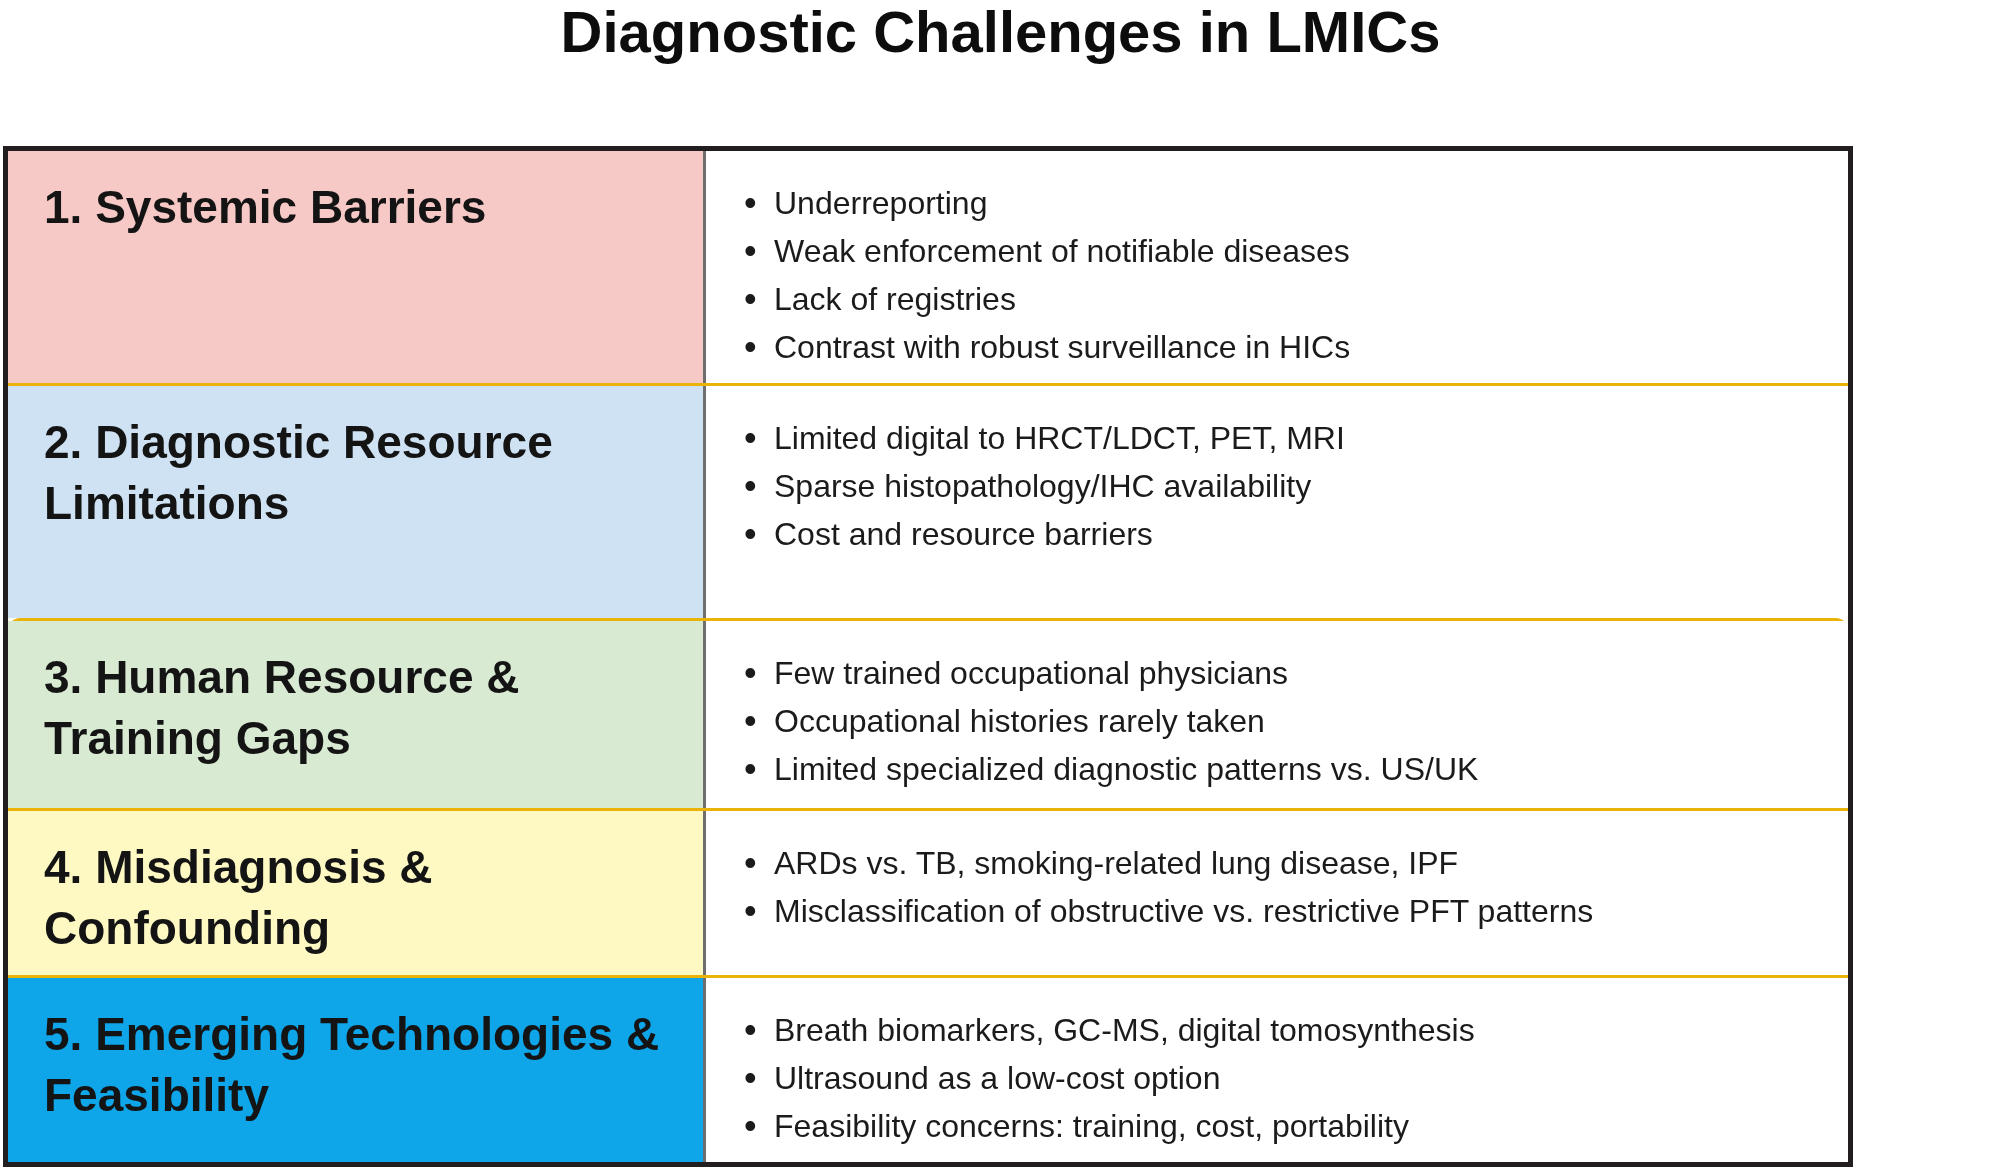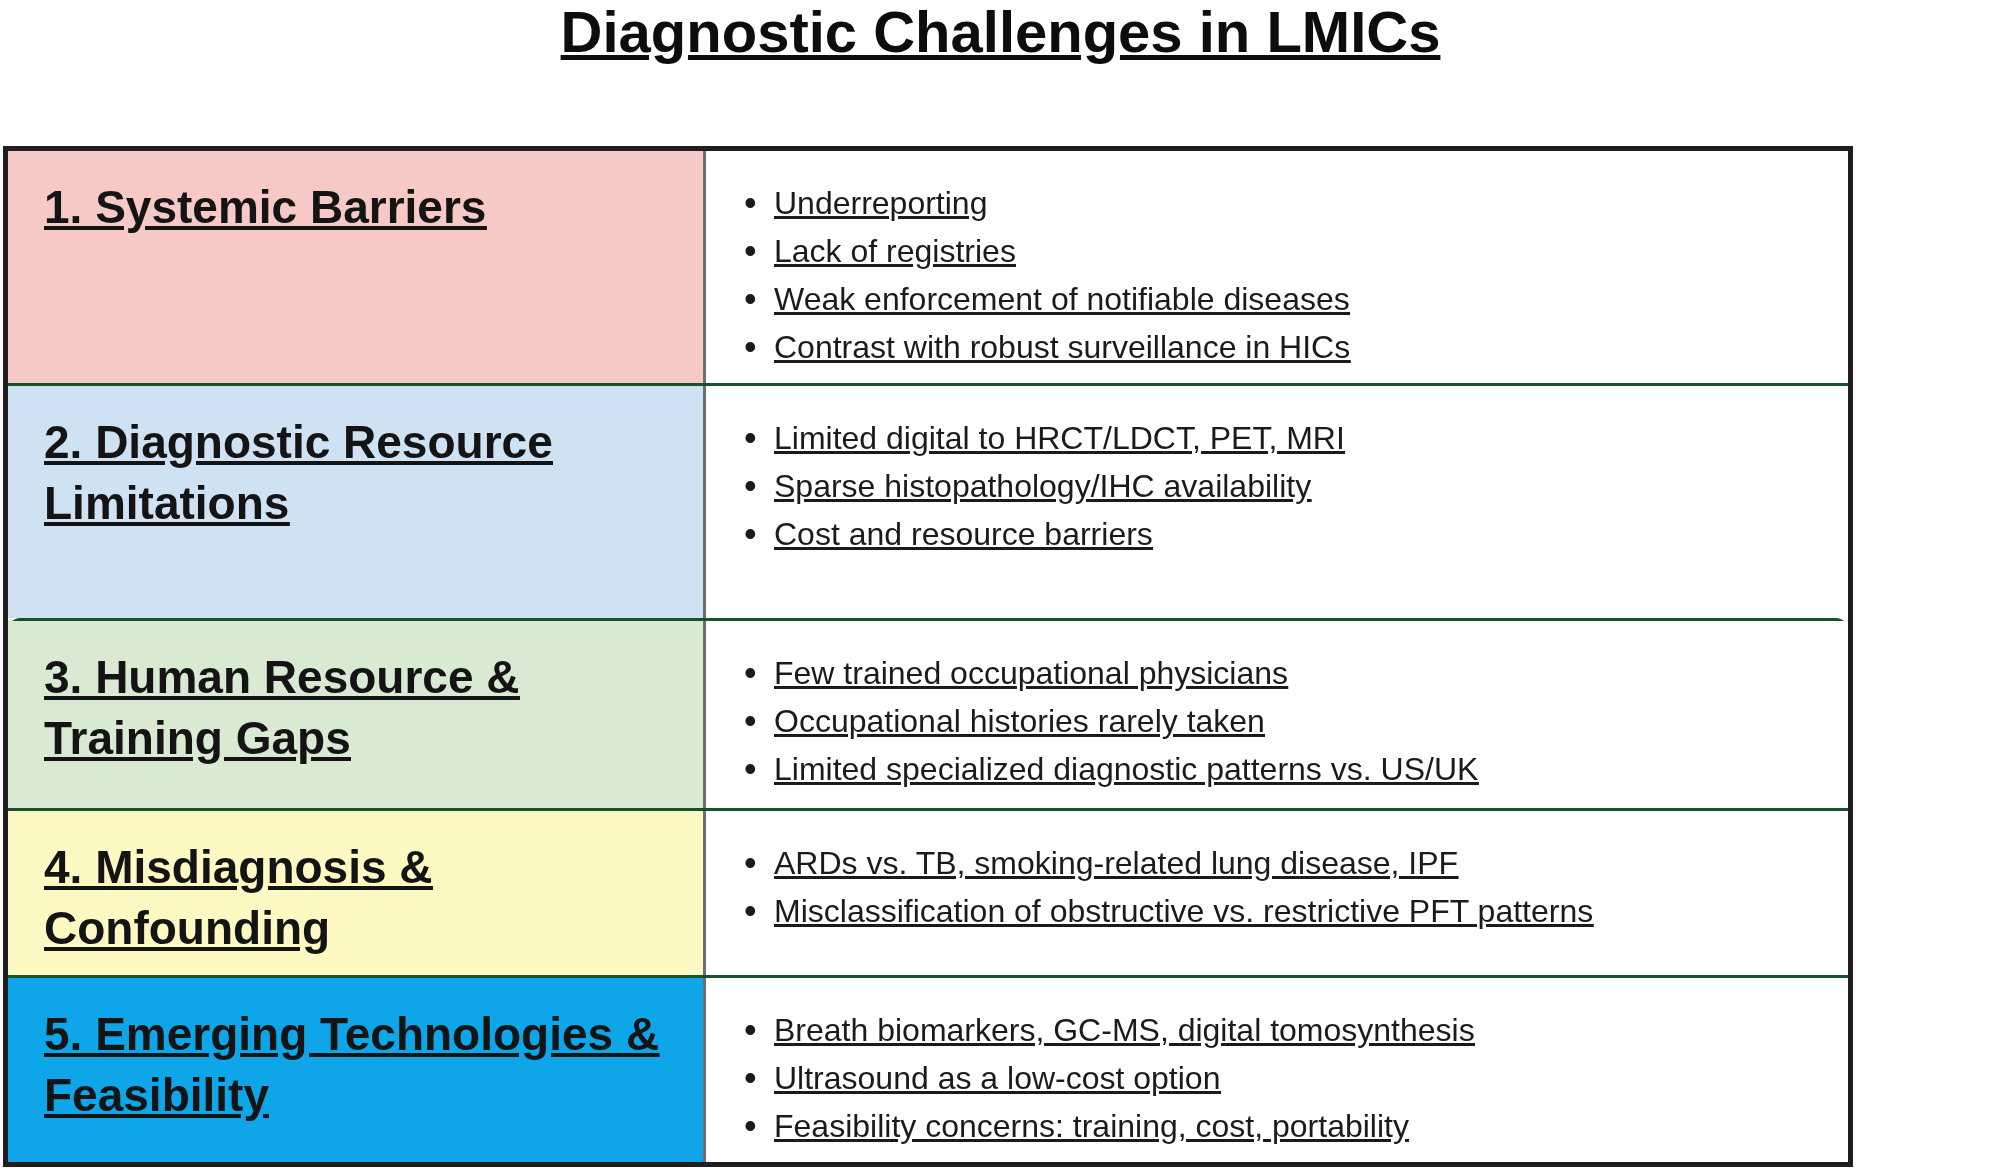--- a/index.html
+++ b/index.html
@@ -1,15 +1,15 @@
 <!DOCTYPE html>
 <html><head>
 <meta charset="utf-8">
 <style>
-  * { margin: 0; padding: 0; box-sizing: border-box; text-decoration: underline; }
+  * { margin: 0; padding: 0; box-sizing: border-box; }
   html, body {
     width: 2001px; height: 1171px;
     background: #ffffff;
     font-family: "Liberation Sans", sans-serif;
     overflow: hidden;
     position: relative;
   }
   .page-title {
     position: absolute;
     top: 0; left: 0;
@@ -30,21 +30,21 @@
     border: 5px solid #221e1f;
     background: #ffffff;
     display: flex;
     flex-direction: column;
   }
   .row {
     display: flex;
     flex-direction: row;
     width: 100%;
   }
-  .row + .row { border-top: 3px solid #14532d; }
+  .row + .row { border-top: 3px solid #eab308; }
   .row:nth-of-type(1) { height: 232px; }
   .row:nth-of-type(2) { height: 235px; }
   .row:nth-of-type(3) { height: 190px; border-radius: 12px; }
   .row:nth-of-type(4) { height: 167px; }
   .row:nth-of-type(5) { flex: 1; }
   .cat {
     width: 698px;
     flex: 0 0 698px;
     border-right: 3px solid #6e6e6e;
     padding: 26px 22px 0 36px;
@@ -87,22 +87,22 @@
 
 <div class="challenges-table">
 
   <section class="row">
     <div class="cat" style="background-color: rgb(246, 201, 198);">
       <h2 class="cat-title">1. Systemic Barriers</h2>
     </div>
     <div class="detail">
       <ul class="bullets">
         <li>Underreporting</li>
+        <li>Weak enforcement of notifiable diseases</li>
         <li>Lack of registries</li>
-        <li>Weak enforcement of notifiable diseases</li>
         <li>Contrast with robust surveillance in HICs</li>
       </ul>
     </div>
   </section>
 
   <section class="row">
     <div class="cat" style="background-color: rgb(207, 226, 243);">
       <h2 class="cat-title">2. Diagnostic Resource Limitations</h2>
     </div>
     <div class="detail">

